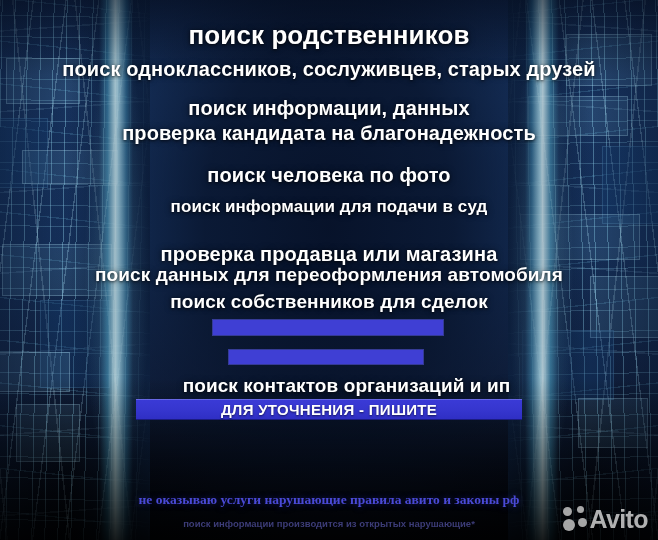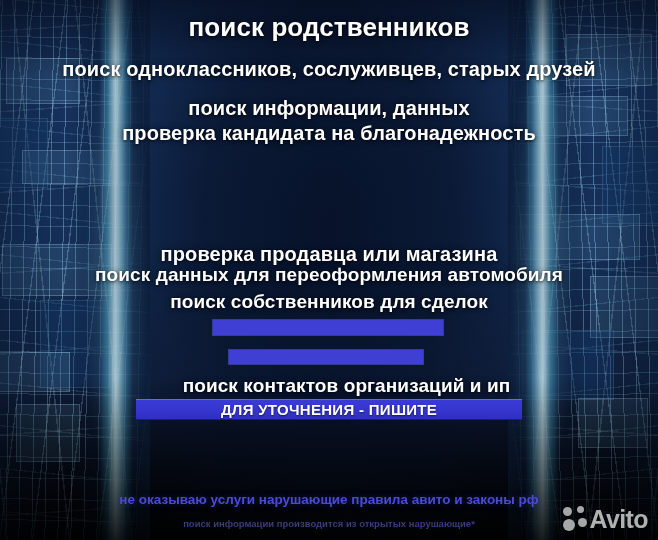--- a/index.html
+++ b/index.html
@@ -245,38 +245,40 @@
   <div class="seam-haze haze-r"></div>
   <div class="seam seam-l"></div>
   <div class="seam seam-r"></div>
 
   <div class="bg bg-centerdark"></div>
   <div class="bg bg-topdark"></div>
   <div class="bg bg-bottomdark"></div>
 
   <div class="content">
 
-    <div class="line sz-title" style="top:12px;">поиск родственников</div>
+    <div class="line sz-title" style="top:20px;">поиск родственников</div>
     <div class="line sz-big" style="top:58px;">поиск одноклассников, сослуживцев, старых друзей</div>
     <div class="line sz-big" style="top:97px;">поиск информации, данных</div>
     <div class="line sz-big" style="top:122px;">проверка кандидата на благонадежность</div>
+    <div class="line sz-big" style="top:164px;">поиск человека по фото</div>
+    <div class="line sz-med" style="top:197px;">поиск информации для подачи в суд</div>
     <div class="line sz-big" style="top:223px;margin-top:20px;">проверка продавца или магазина</div>
     <div class="line sz-small" style="top:264px;">поиск данных для переоформления автомобиля</div>
     <div class="line sz-small" style="top:291px;">поиск собственников для сделок</div>
 
     <div class="redaction" style="left:213px; top:320px; width:230px; height:15px;"></div>
     <div class="redaction" style="left:229px; top:350px; width:194px; height:14px;"></div>
 
     <div class="line sz-small" style="top:375px;margin-left:35px;">поиск контактов организаций и ип</div>
 
     <div class="cta" style="left:136px; top:399px; width:386px; height:21px;">
       <span>ДЛЯ УТОЧНЕНИЯ - ПИШИТЕ</span>
     </div>
 
-    <div class="footer-main" style="top:492px;">не оказываю услуги нарушающие правила авито и законы рф</div>
+    <div class="footer-main" style="top:492px;font-family:Liberation Serif, serif;">не оказываю услуги нарушающие правила авито и законы рф</div>
     <div class="footer-sub" style="top:518px;">поиск информации производится из открытых нарушающие*</div>
 
     <div class="avito">
       <span class="avito-dots">
         <i class="d1"></i>
           <i class="d2"></i>
           <i class="d3"></i>
           <i class="d4"></i>
       </span>
       <span class="avito-word">Avito</span>

